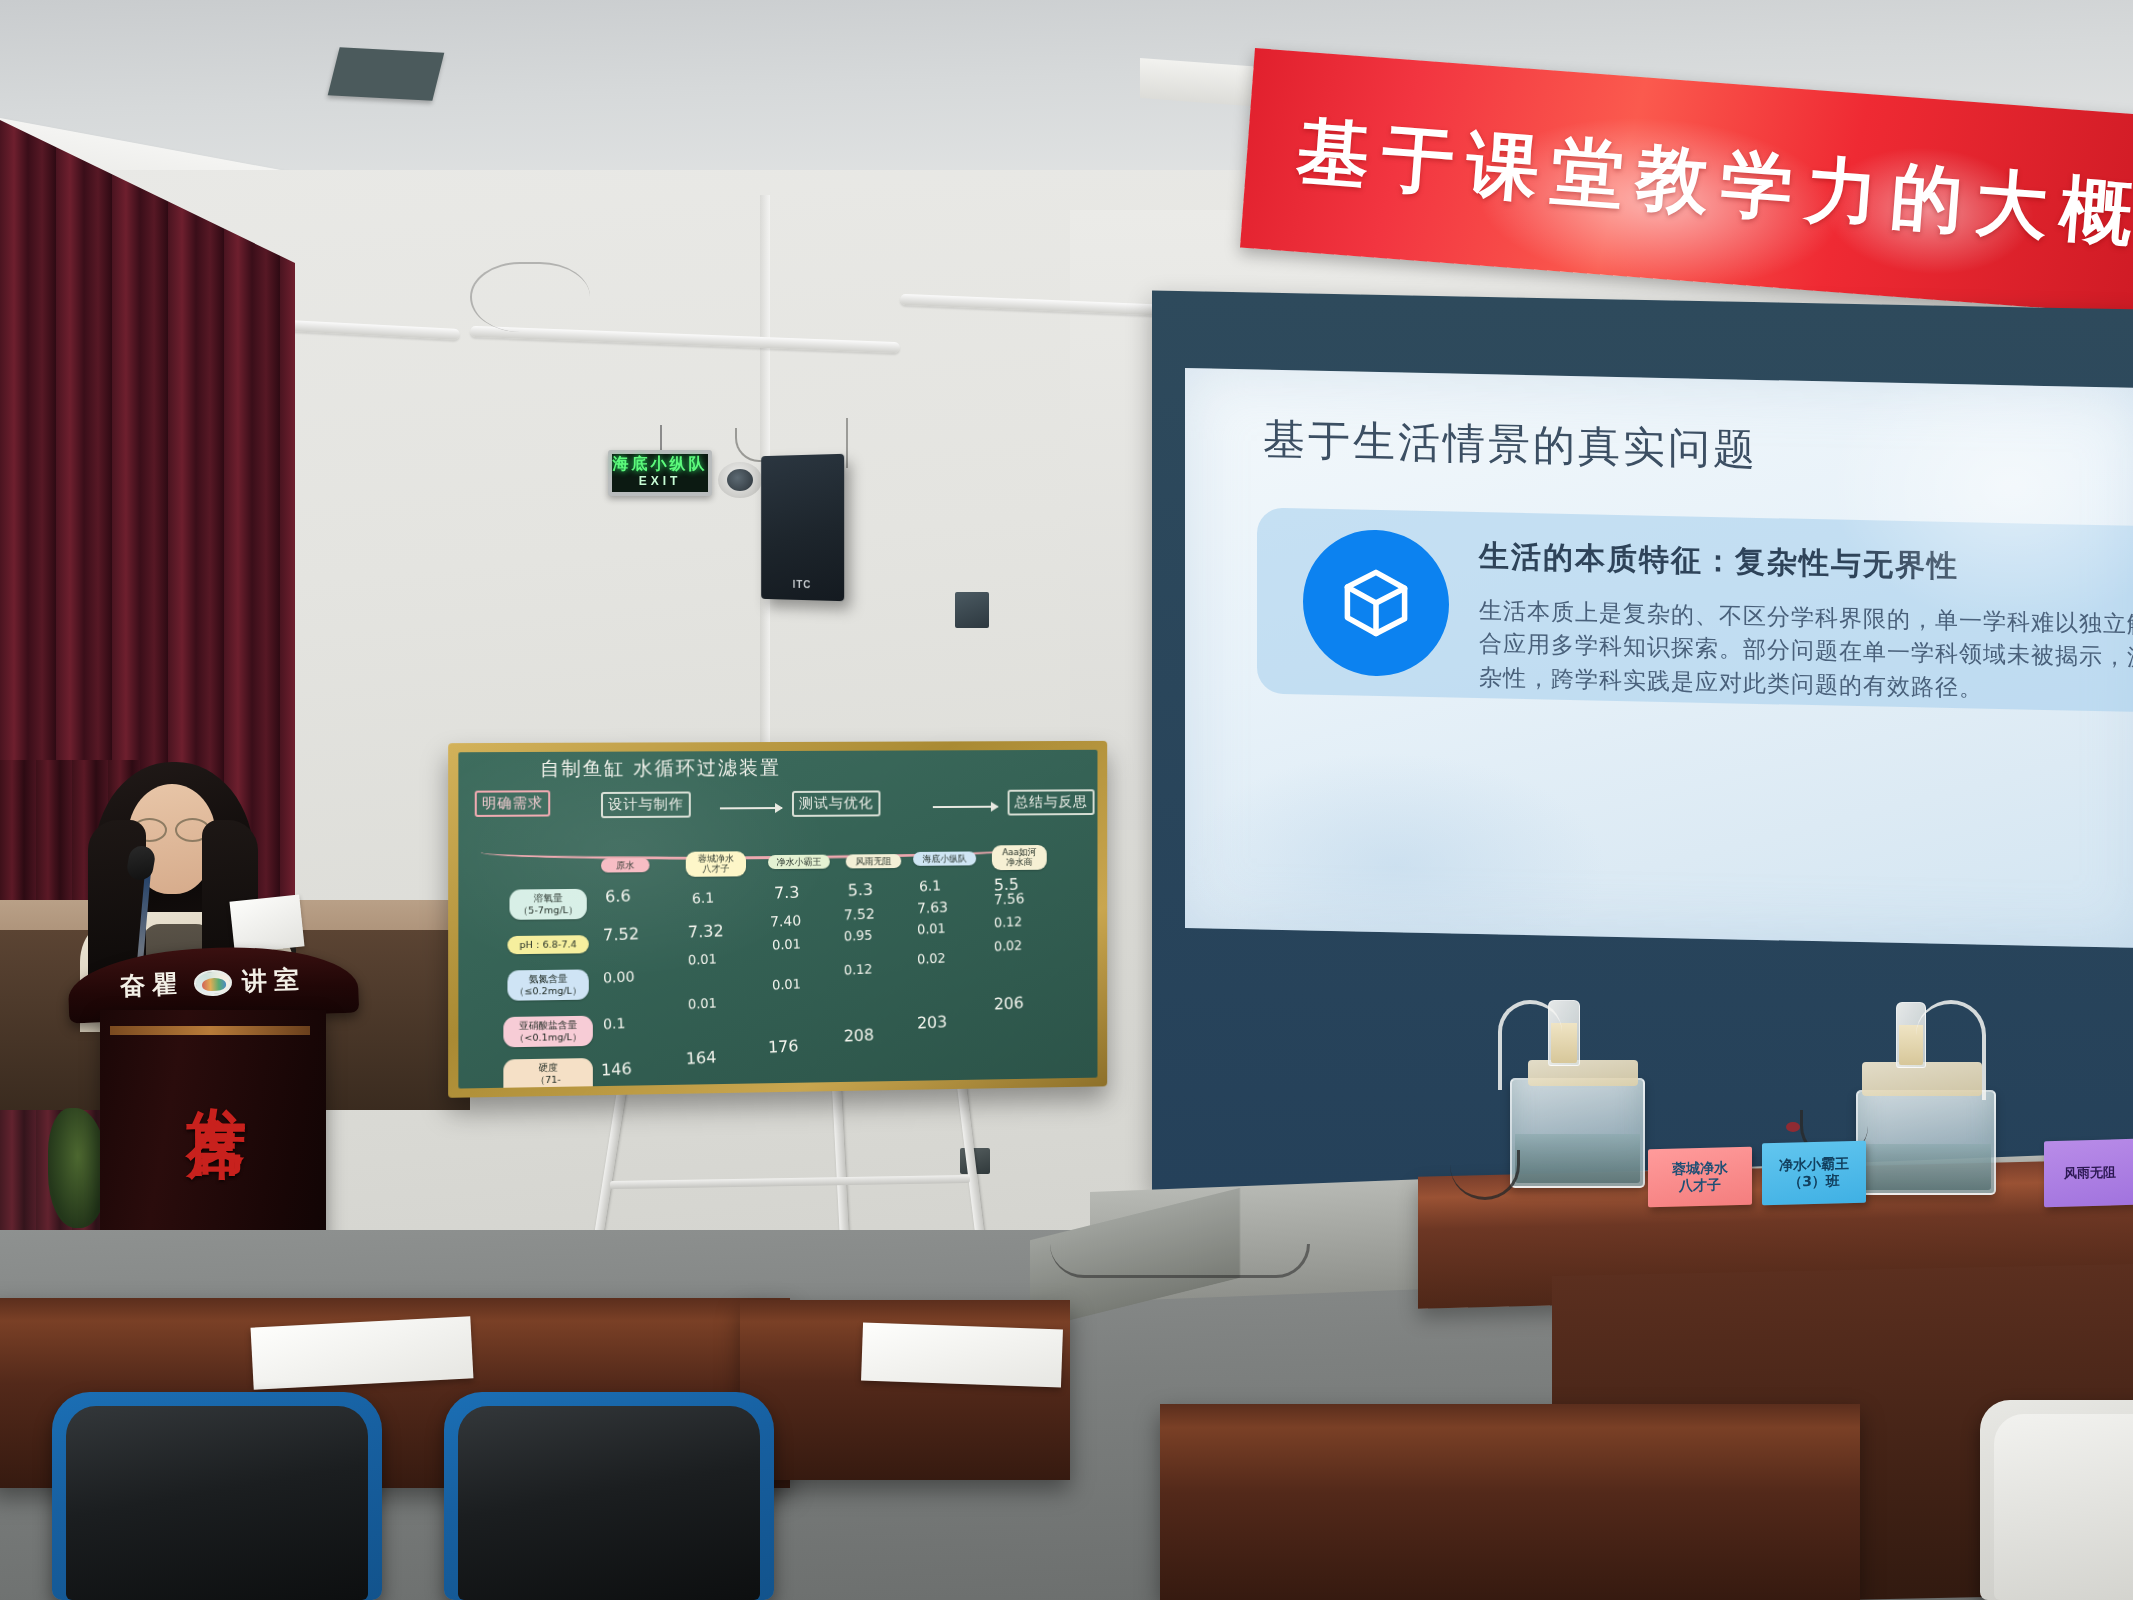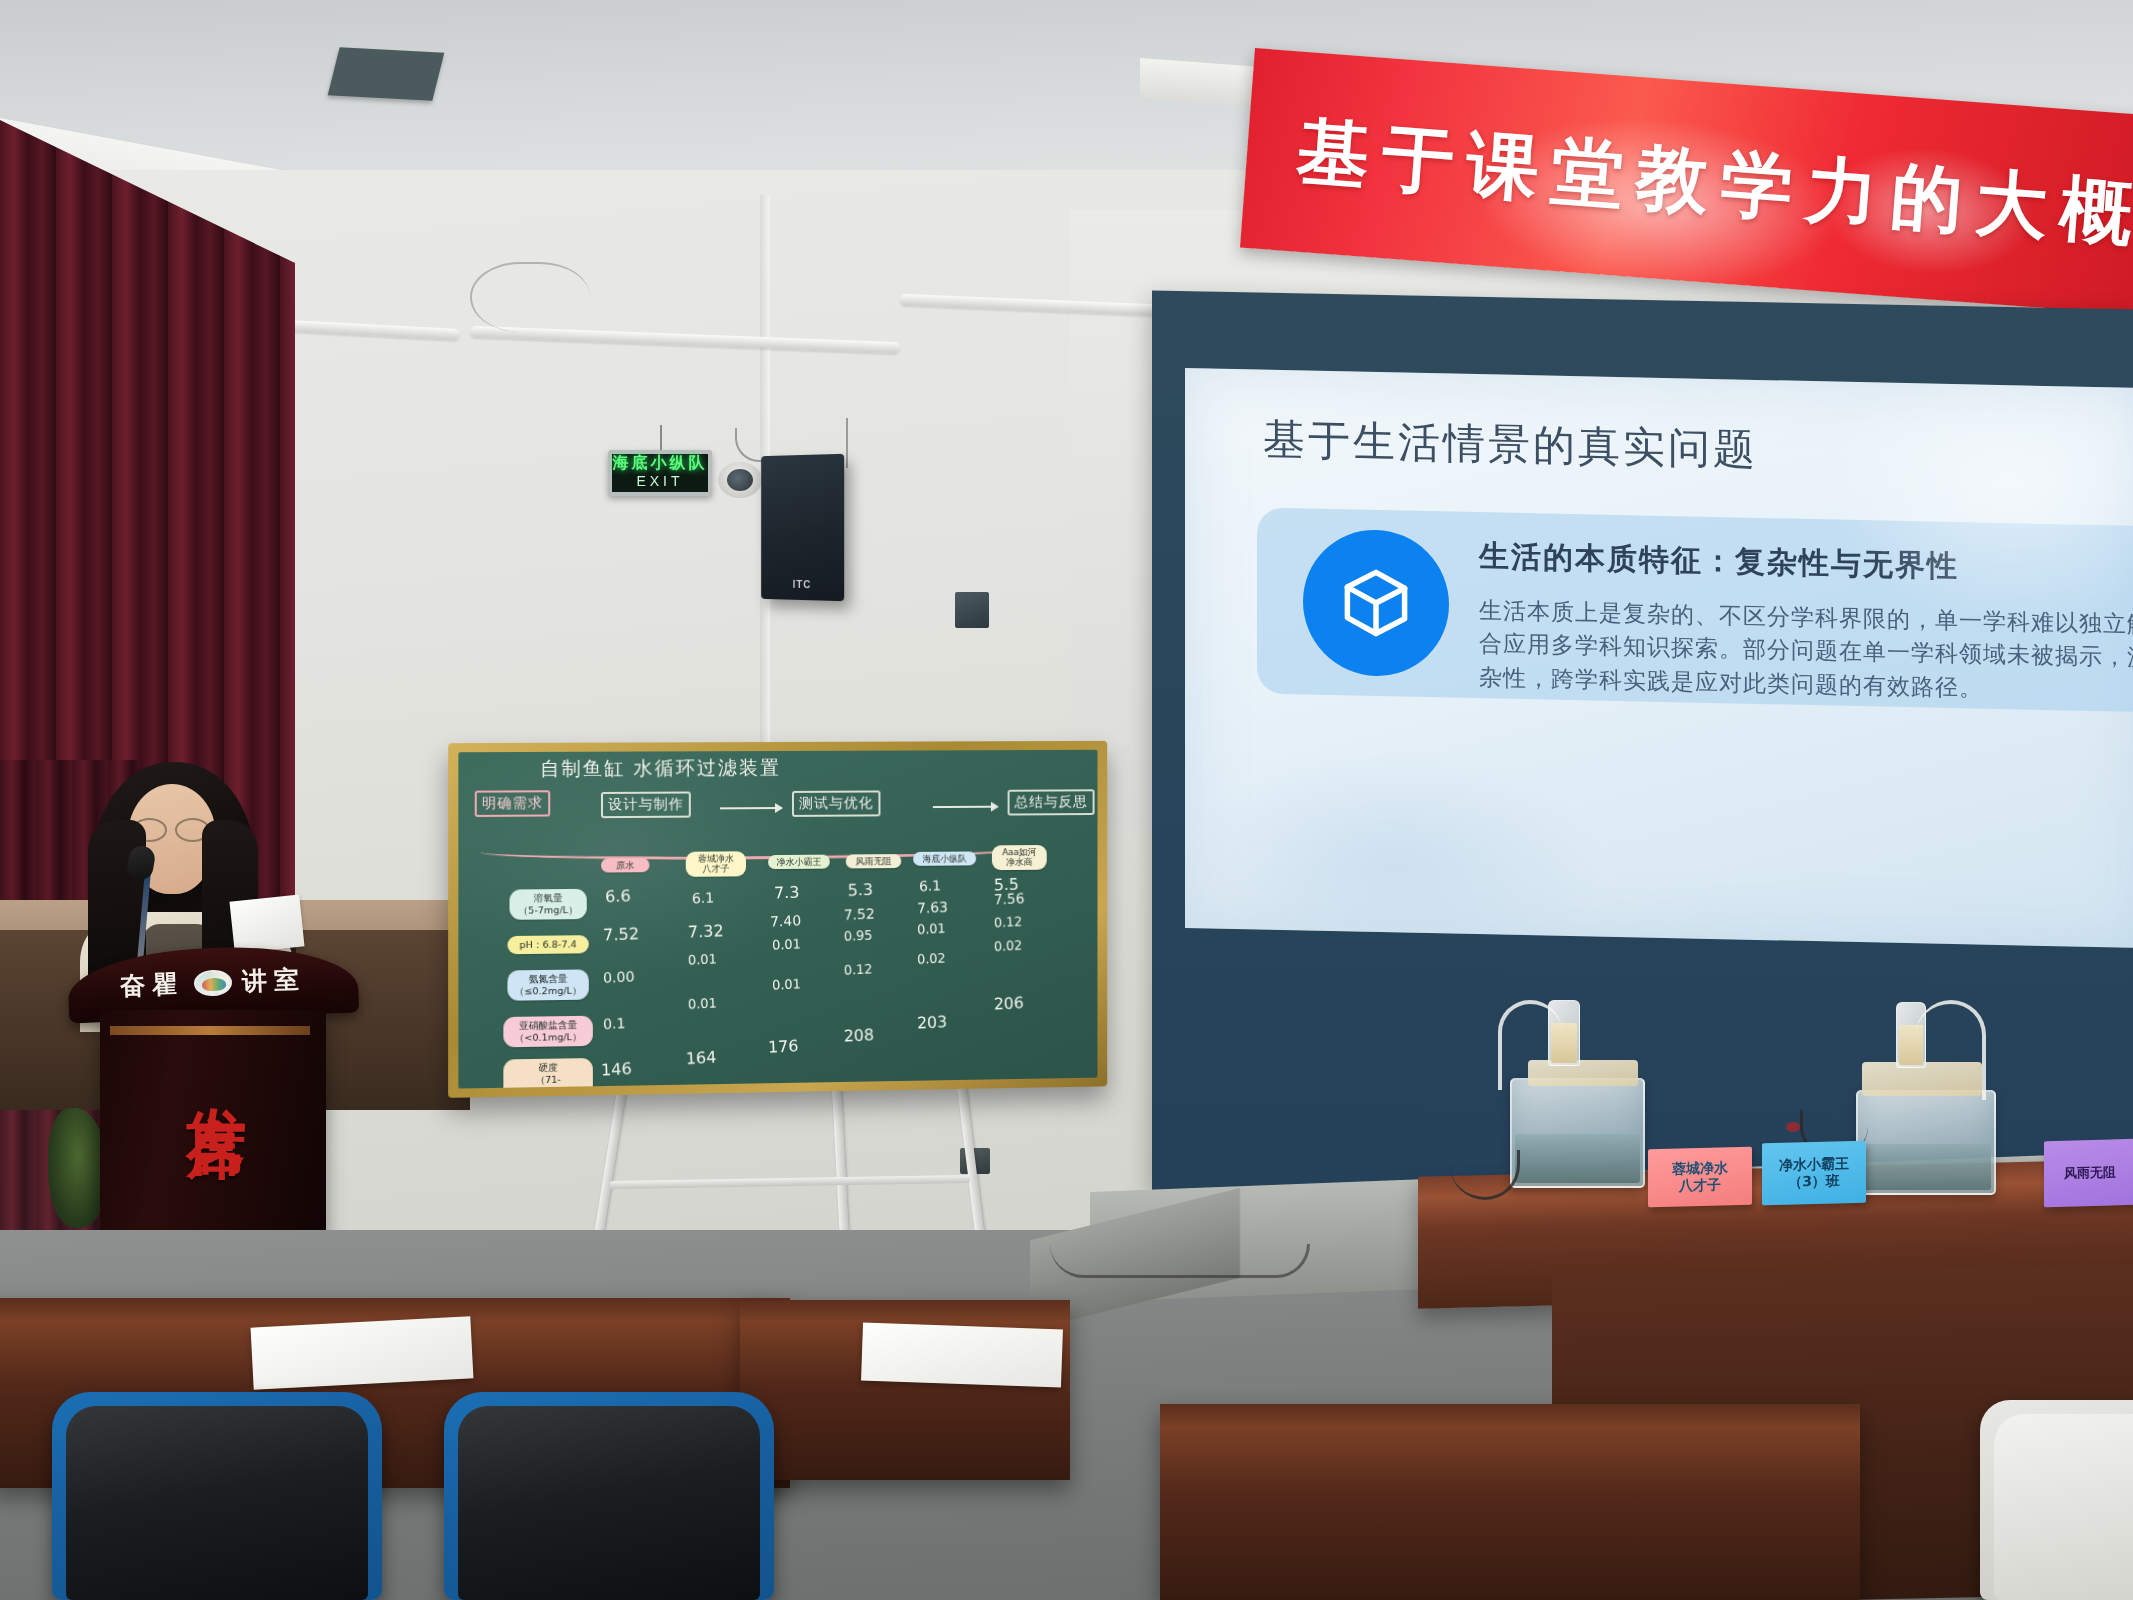--- a/index.html
+++ b/index.html
@@ -83,21 +83,21 @@
 
   
   .exit-sign {
     position:absolute; left:608px; top:450px; width:104px; height:46px;
     background:#0c1a12; border:4px solid #b9bcbd; border-radius:3px;
     display:flex; flex-direction:column; align-items:center; justify-content:center;
     box-shadow:0 3px 6px rgba(0,0,0,.3);
   }
   .exit-cn { color:#5dfa7c; font-size:16px; letter-spacing:3px; line-height:1; font-weight:700;
              text-shadow:0 0 6px #2ef06a; }
-  .exit-en { color:#c7fbd4; font-size:14px; letter-spacing:4px; line-height:1.5; font-weight:400; }
+  .exit-en { color:#c7fbd4; font-size:12px; letter-spacing:4px; line-height:1.5; font-weight:700; }
   .exit-wire { position:absolute; left:660px; top:425px; width:2px; height:28px;
                background:#8b8b8b; }
   .smoke-det {
     position:absolute; left:718px; top:462px; width:44px; height:36px;
     background:radial-gradient(circle at 45% 40%,#f0f0ee,#b8b8b4);
     border-radius:50%;
   }
   .smoke-det::after {
     content:""; position:absolute; left:9px; top:7px; width:26px; height:22px;
     border-radius:50%; background:radial-gradient(circle at 40% 40%,#5d6a73,#2b3339);

